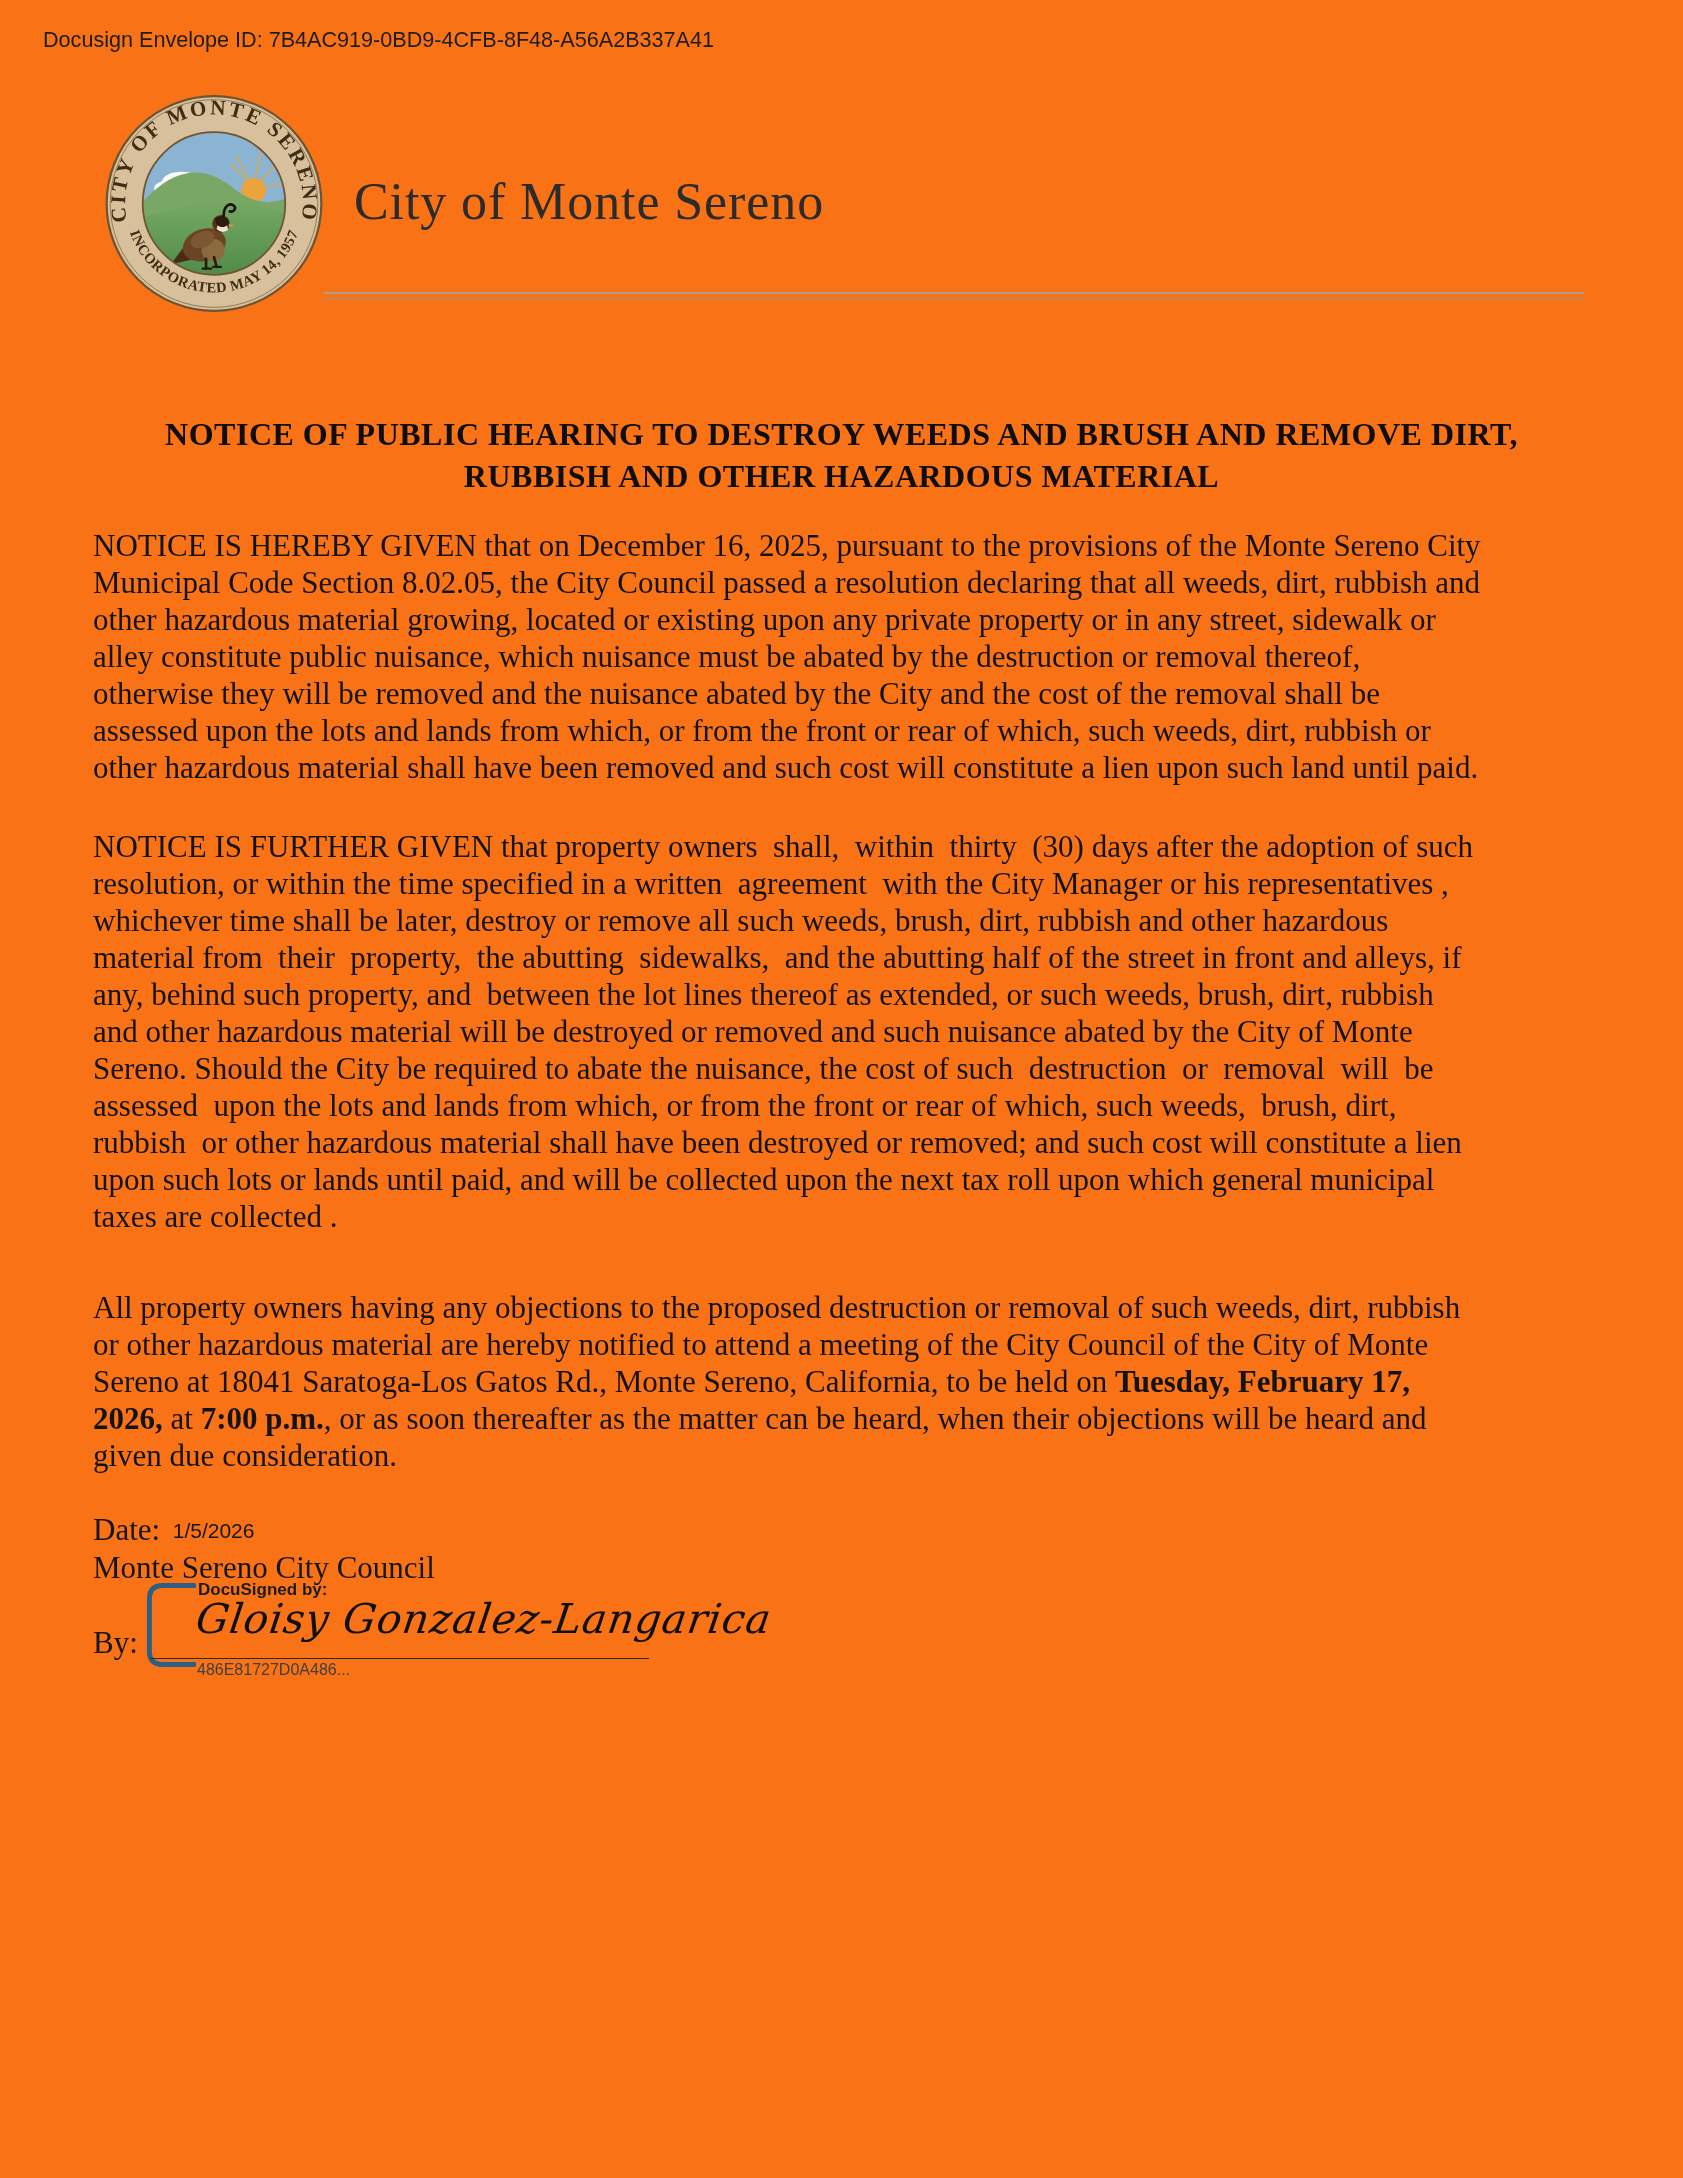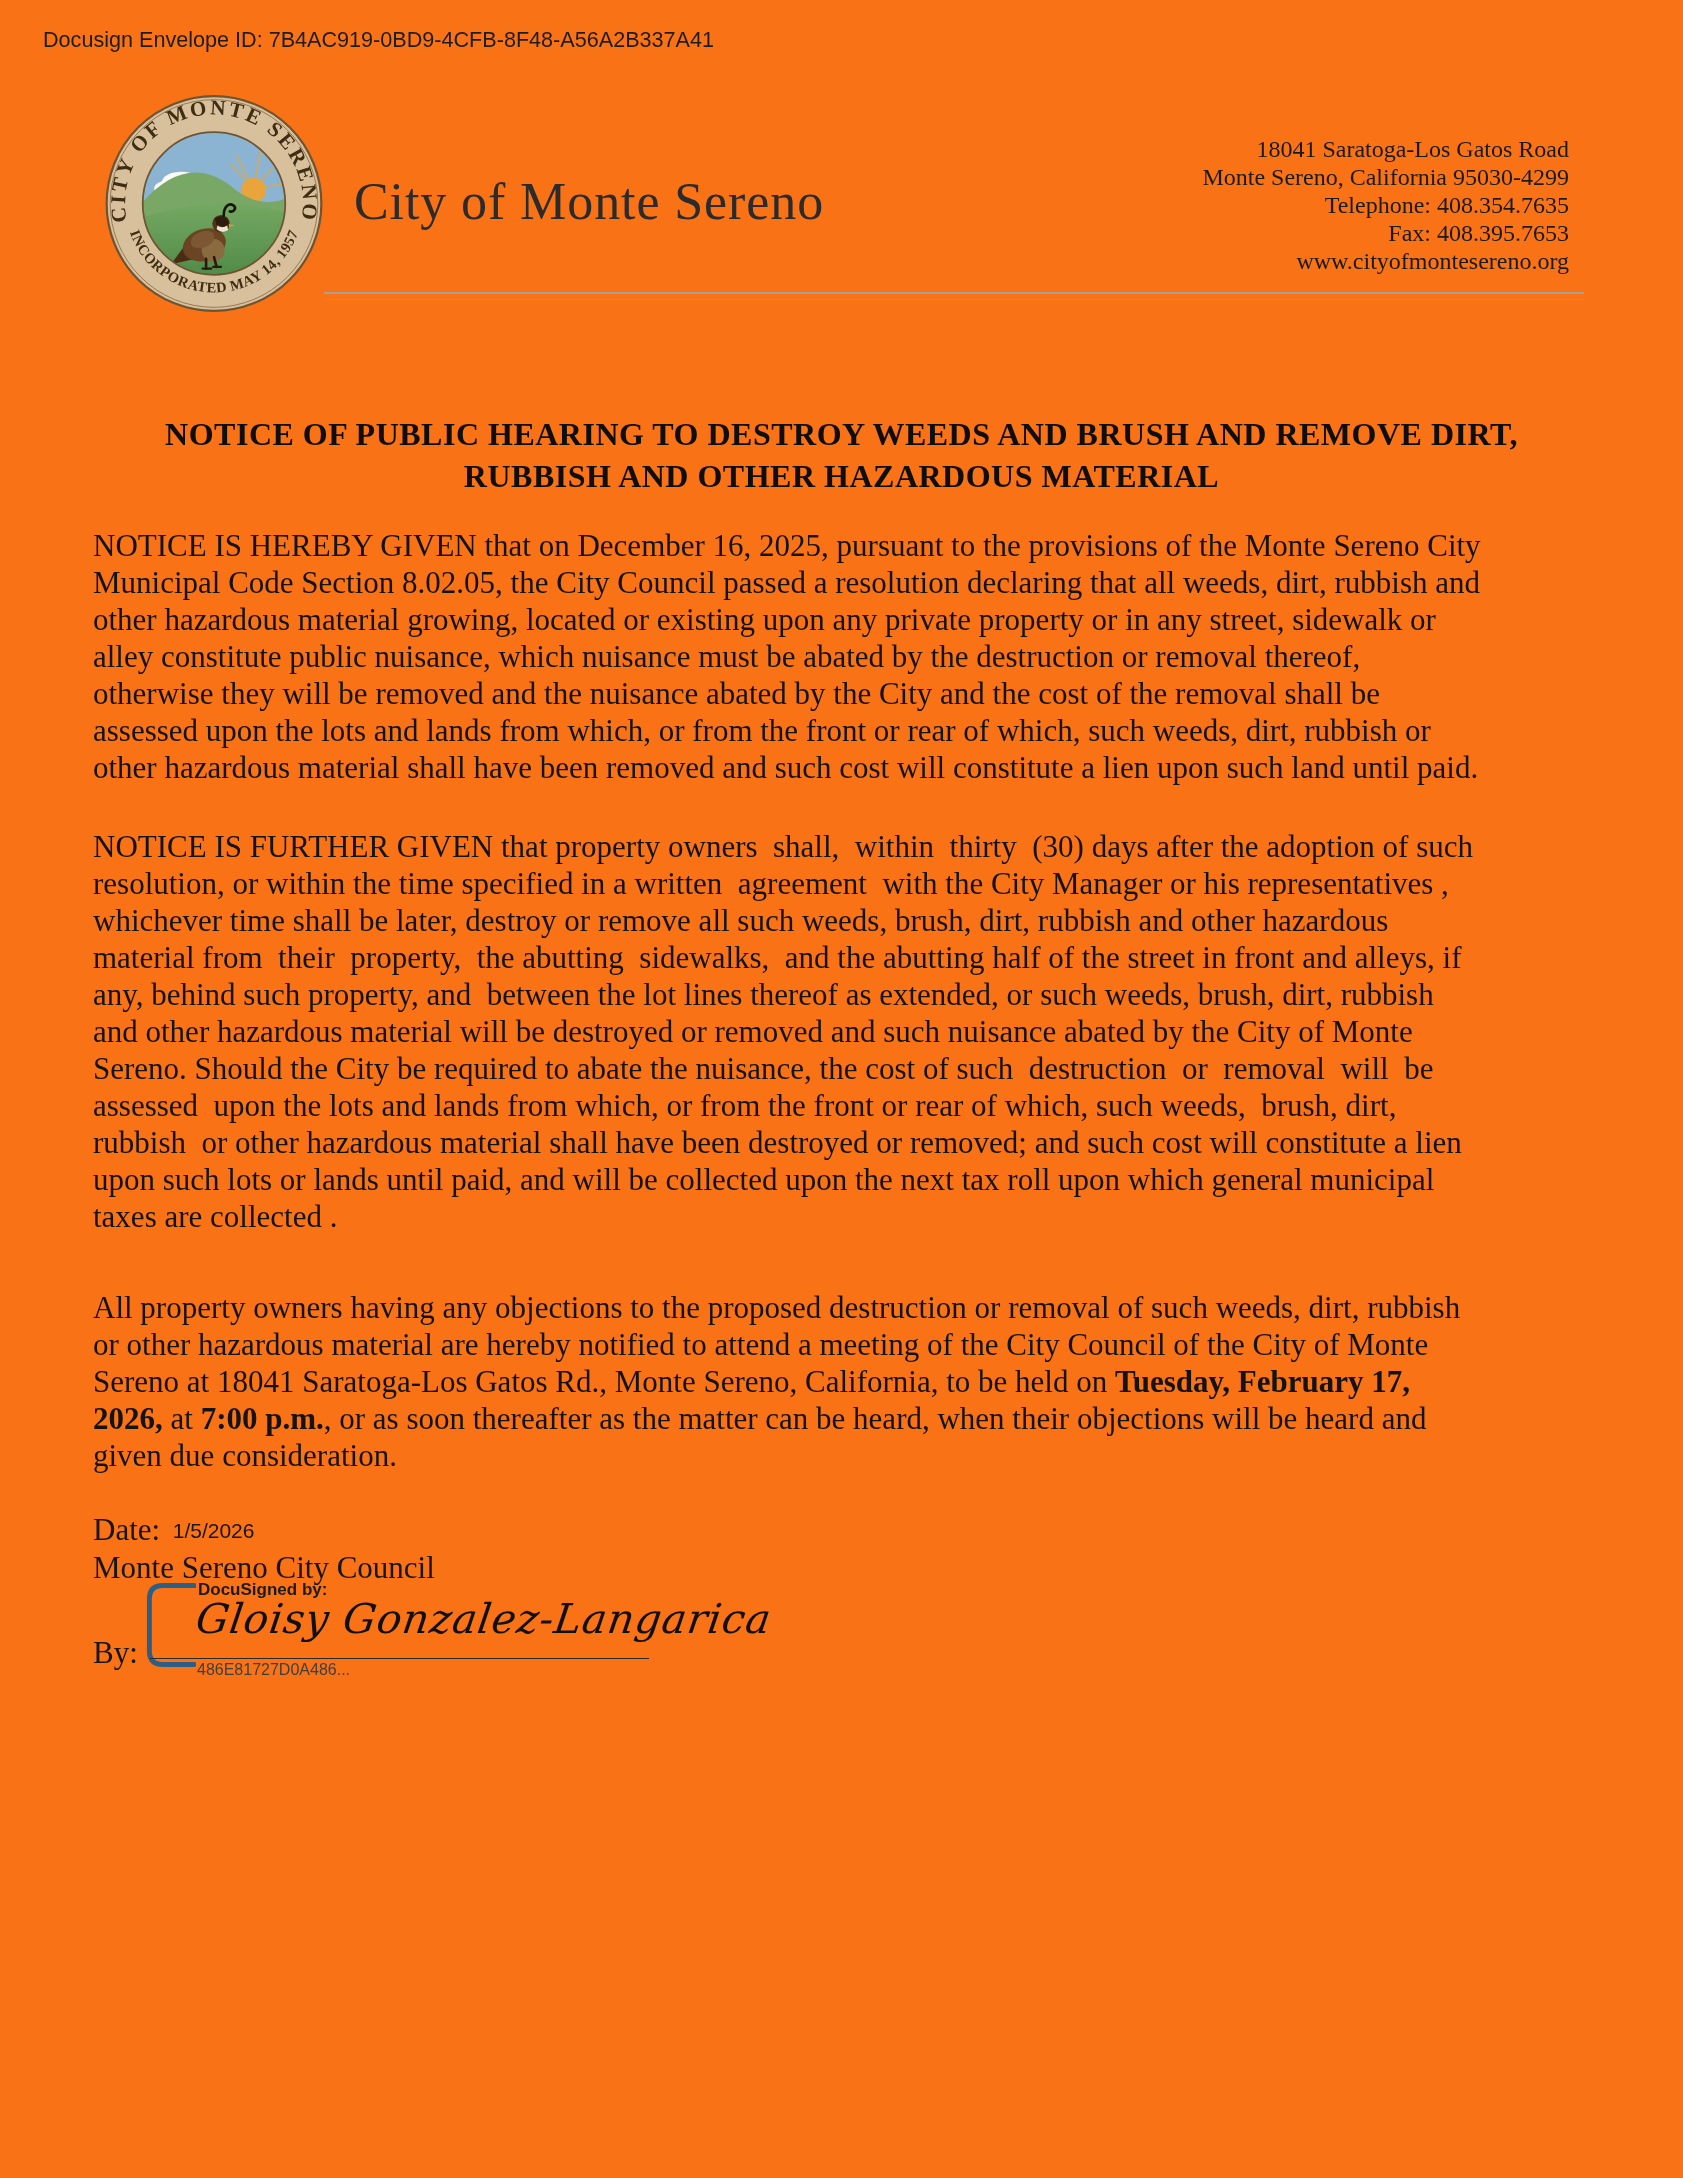--- a/index.html
+++ b/index.html
@@ -48,21 +48,21 @@
   .p1{top:527px;}
   .p2{top:828px;}
   .p3{top:1289px;}
   .bold{font-weight:bold;}
   .sig-date-line{left:93px;top:1512px;font-size:31px;white-space:pre;}
   .sig-date-value{
     font-family:"Liberation Sans", sans-serif;
     font-size:21px;position:relative;top:-1.8px;margin-left:12.6px;
   }
   .sig-org-line{left:93px;top:1550px;font-size:31px;white-space:pre;}
-  .sig-by-label{left:93px;top:1625px;font-size:31px;white-space:pre;margin-top:10px;}
+  .sig-by-label{left:93px;top:1625px;font-size:31px;white-space:pre;}
   .sig-clerk-line{left:93px;top:1667px;font-size:31px;white-space:pre;}
   .ds-bracket{left:144px;top:1582px;width:52px;height:86px;}
   .ds-label{
     left:198px;top:1580px;
     font-family:"Liberation Sans", sans-serif;
     font-weight:bold;font-size:17px;color:#1b1b1b;white-space:pre;
   }
   .ds-script{
     left:193px;top:1595px;
     font-family:"DejaVu Serif", serif;
@@ -132,27 +132,20 @@
     <text font-family="'Liberation Serif', serif" font-size="24" font-weight="bold" fill="#3f2d13" letter-spacing="3">
       <textPath href="#arcTop" startOffset="50%" text-anchor="middle">CITY OF MONTE SERENO</textPath>
     </text>
     <text font-family="'Liberation Serif', serif" font-size="16.5" font-weight="bold" fill="#3f2d13" letter-spacing="0.5">
       <textPath href="#arcBottom" startOffset="50%" text-anchor="middle">INCORPORATED MAY 14, 1957</textPath>
     </text>
   </svg>
 
   <div class="abs wordmark">City of Monte Sereno</div>
 
-  <div class="abs address-block">
-    <div>18041 Saratoga-Los Gatos Road</div>
-    <div>Monte Sereno, California 95030-4299</div>
-    <div>Telephone: 408.354.7635</div>
-    <div>Fax: 408.395.7653</div>
-    <div>www.cityofmontesereno.org</div>
-  </div>
 
   <div class="abs head-rule"></div>
 
   <div class="abs notice-title">NOTICE OF PUBLIC HEARING TO DESTROY WEEDS AND BRUSH AND REMOVE DIRT,
 RUBBISH AND OTHER HAZARDOUS MATERIAL</div>
 
   <div class="abs body-par p1">NOTICE IS HEREBY GIVEN that on December 16, 2025, pursuant to the provisions of the Monte Sereno City
 Municipal Code Section 8.02.05, the City Council passed a resolution declaring that all weeds, dirt, rubbish and
 other hazardous material growing, located or existing upon any private property or in any street, sidewalk or
 alley constitute public nuisance, which nuisance must be abated by the destruction or removal thereof,

